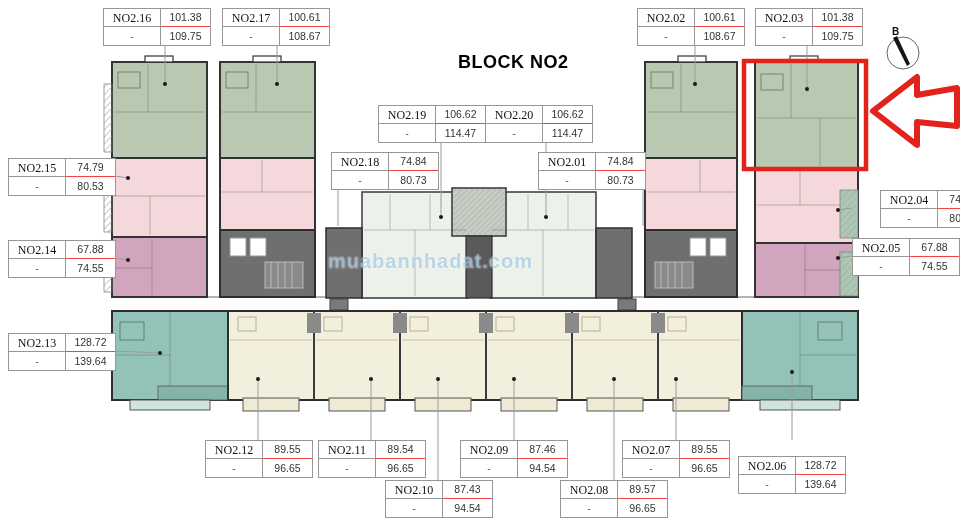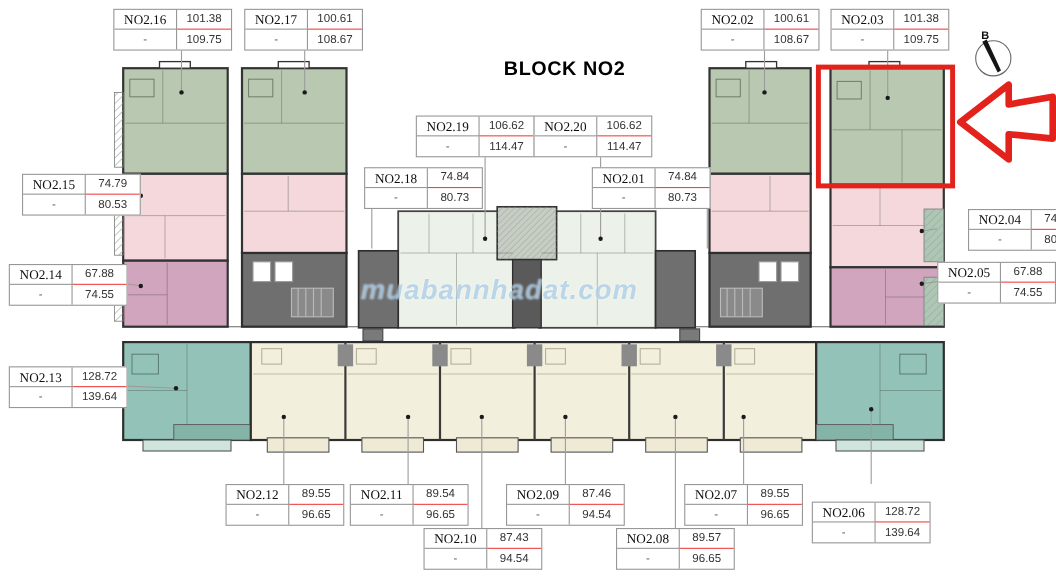--- a/index.html
+++ b/index.html
@@ -1,23 +1,23 @@
 <!DOCTYPE html>
 <html><head>
 <meta charset="utf-8">
 <style>
   html,body{margin:0;padding:0;background:#fff;}
   .stage{position:relative;width:960px;height:524px;background:#fff;overflow:hidden;
          font-family:"Liberation Sans",sans-serif;}
   .plan-svg{position:absolute;left:0;top:0;}
   .title{position:absolute;left:438px;top:52px;font-size:18px;font-weight:bold;
          color:#000000;letter-spacing:.5px;margin-left:20px;}
-  .watermark{position:absolute;left:328px;top:250px;width:300px;font-size:25px;
+  .watermark{position:absolute;left:328px;top:250px;width:300px;font-size:20px;
          font-weight:bold;letter-spacing:1px;color:rgba(88,152,205,.38);
-         text-shadow:0 0 2px rgba(255,255,255,.8);white-space:nowrap;font-style:italic;}
+         text-shadow:0 0 2px rgba(255,255,255,.8);white-space:nowrap;}
   .ubox{position:absolute;width:106px;height:36px;background:#fff;border:1px solid #979797;
         display:grid;grid-template-columns:57px 1fr;grid-template-rows:1fr 1fr;z-index:5;}
   .ubox span{display:flex;align-items:center;justify-content:center;color:#333;
         font-size:10.5px;line-height:1;}
   .ubox .un{font-size:12px;color:#101010;border-right:1px solid #979797;
         border-bottom:1px solid #979797;font-family:Liberation Serif, serif;}
   .ubox .a1{border-bottom:1px solid #ef4444;}
   .ubox .ud{border-right:1px solid #979797;color:#555;}
 </style>
 </head>
@@ -306,21 +306,21 @@
       <span class="a1">74.84</span>
       <span class="ud">-</span>
       <span class="a2">80.73</span>
     </div>
 <div class="ubox" style="left:538px;top:152px">
       <span class="un">NO2.01</span>
       <span class="a1">74.84</span>
       <span class="ud">-</span>
       <span class="a2">80.73</span>
     </div>
-<div class="ubox" style="left:20px;top:158px">
+<div class="ubox" style="left:8px;top:158px">
       <span class="un">NO2.15</span>
       <span class="a1">74.79</span>
       <span class="ud">-</span>
       <span class="a2">80.53</span>
     </div>
 <div class="ubox" style="left:8px;top:240px">
       <span class="un">NO2.14</span>
       <span class="a1">67.88</span>
       <span class="ud">-</span>
       <span class="a2">74.55</span>

